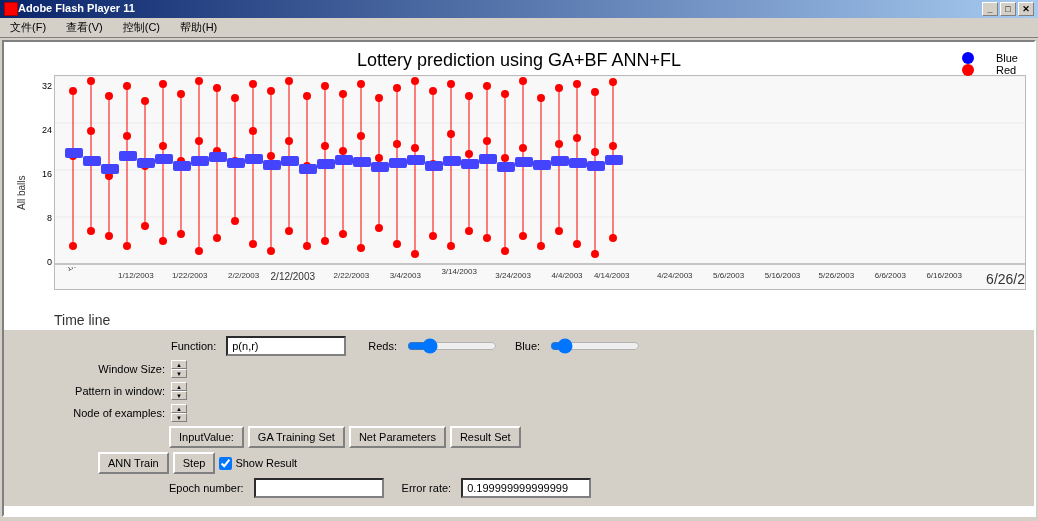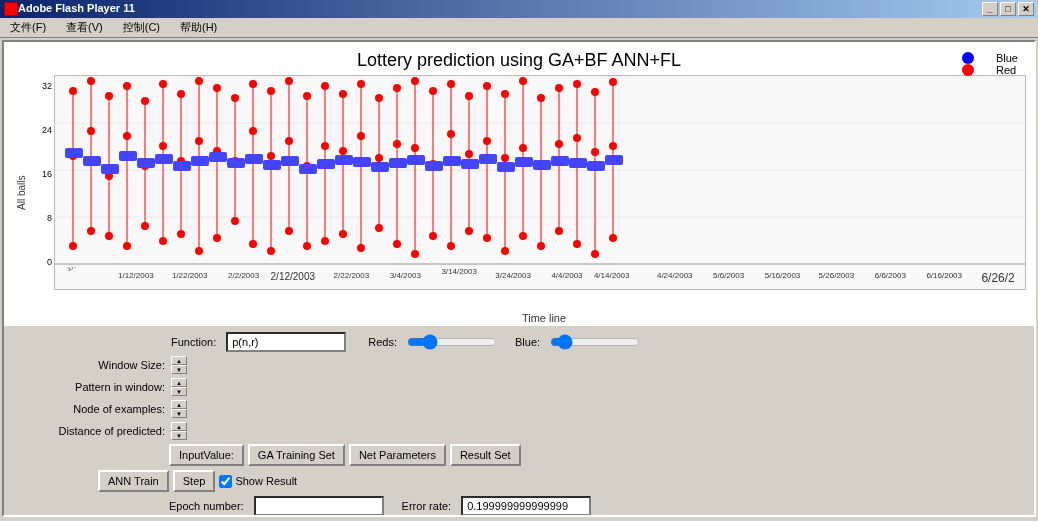--- a/index.html
+++ b/index.html
@@ -43,22 +43,21 @@
       text-align: center;
       font-size: 18px;
       font-weight: normal;
       padding: 8px 0 4px 0;
       color: #000;
     }
     .legend-item { display: flex; align-items: center; gap: 22px; font-size: 11px; }
     .legend-dot { width: 12px; height: 12px; border-radius: 50%; }
 
     .chart-x-label {
-      text-align: center;
-      font-size: 11px;
+      font-size: 14px;
       color: #333;
       padding-top: 2px;
     }
 
     .control-row {
       display: flex;
       align-items: center;
       margin-bottom: 4px;
       gap: 6px;
     }
@@ -382,21 +381,21 @@
           <div style="font-size:8px;color:#333;flex:1;text-align:center;white-space:nowrap;">3/14/2003</div>
           <div style="font-size:8px;color:#333;flex:1;text-align:center;white-space:nowrap;margin-top:4px;">3/24/2003</div>
           <div style="font-size:8px;color:#333;flex:1;text-align:center;white-space:nowrap;margin-top:4px;">4/4/2003</div>
           <div style="font-size:8px;color:#333;flex:1;text-align:left;white-space:nowrap;margin-top:4px;">4/14/2003</div>
           <div style="font-size:8px;color:#333;flex:1;text-align:center;white-space:nowrap;margin-top:4px;">4/24/2003</div>
           <div style="font-size:8px;color:#333;flex:1;text-align:center;white-space:nowrap;margin-top:4px;">5/6/2003</div>
           <div style="font-size:8px;color:#333;flex:1;text-align:center;white-space:nowrap;margin-top:4px;">5/16/2003</div>
           <div style="font-size:8px;color:#333;flex:1;text-align:center;white-space:nowrap;margin-top:4px;">5/26/2003</div>
           <div style="font-size:8px;color:#333;flex:1;text-align:center;white-space:nowrap;margin-top:4px;">6/6/2003</div>
           <div style="font-size:8px;color:#333;flex:1;text-align:center;white-space:nowrap;margin-top:4px;">6/16/2003</div>
-          <div style="font-size:12px;color:#333;flex:1;text-align:center;white-space:nowrap;margin-top:4px;">6/26/2</div>
+          <div style="font-size:14px;color:#333;flex:1;text-align:right;white-space:nowrap;margin-top:4px;">6/26/2</div>
         </div>
       </div>
     </div>
 
     <div class="chart-x-label" style="margin-left:50px;">Time line</div>
 
     <div style="background:#d4d0c8; padding:6px 16px 4px 16px; margin-top:2px;">
 
       <div class="control-row">
         <div style="width:145px;text-align:right;"></div>
@@ -425,27 +424,20 @@
       </div>
 
       <div class="control-row">
         <span style="font-size:11px;min-width:145px;text-align:right;display:inline-block;">Node of examples:</span>
         <div class="spinner">
           <div class="spinner-btn">▲</div>
           <div class="spinner-btn">▼</div>
         </div>
       </div>
 
-      <div class="control-row">
-        <span style="font-size:11px;min-width:145px;text-align:right;display:inline-block;">Distance of predicted:</span>
-        <div class="spinner">
-          <div class="spinner-btn">▲</div>
-          <div class="spinner-btn">▼</div>
-        </div>
-      </div>
 
       <div class="buttons-row" style="margin-left:149px;">
         <button class="btn">InputValue:</button>
         <button class="btn">GA Training Set</button>
         <button class="btn">Net Parameters</button>
         <button class="btn">Result Set</button>
       </div>
 
       <div class="buttons-row" style="margin-left:78px;">
         <button class="btn">ANN Train</button>

